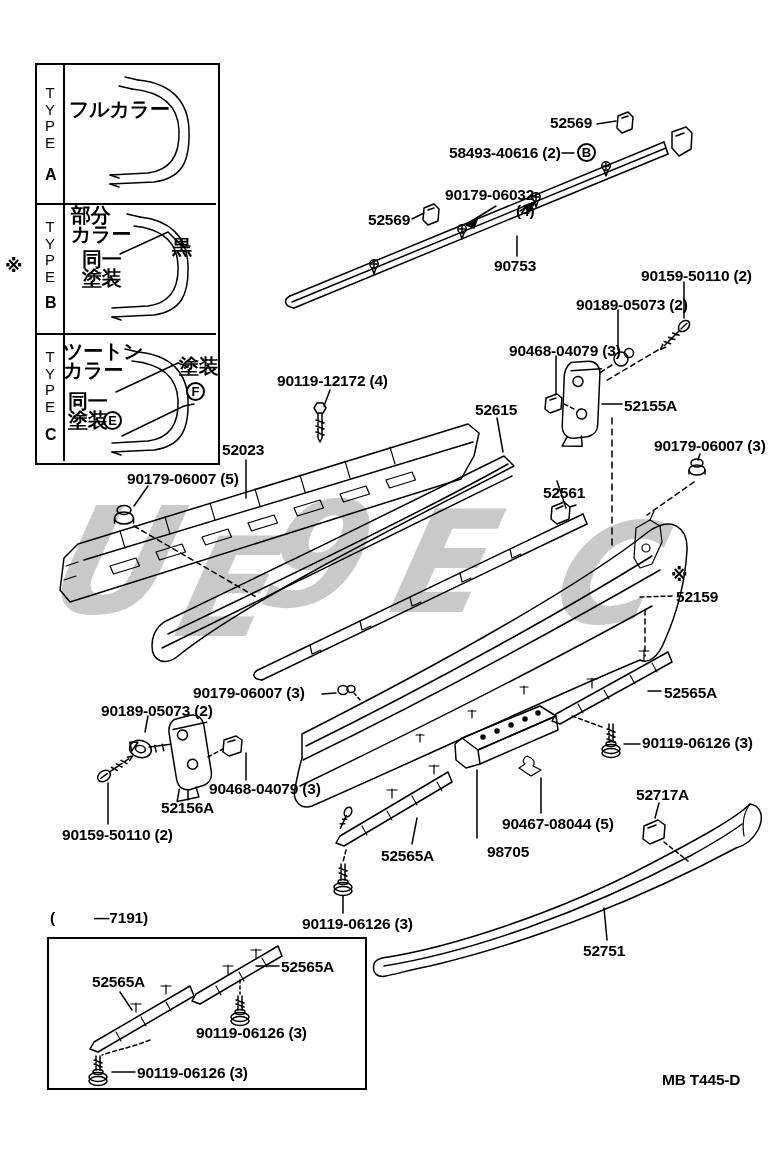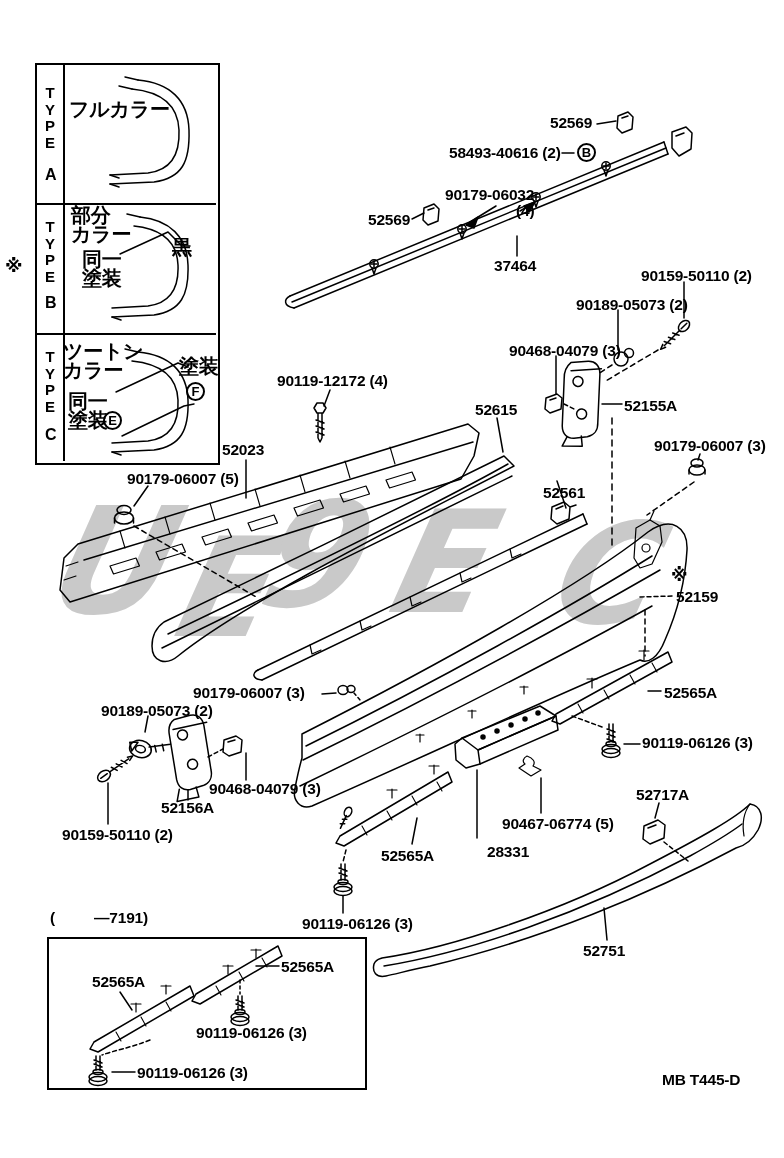--- a/index.html
+++ b/index.html
@@ -6,21 +6,21 @@
   .canvas{position:relative;width:784px;height:1158px;background:#fff;overflow:hidden;
           font-family:"Liberation Sans","DejaVu Sans",sans-serif;color:#000;}
   
   .wm-letter{position:absolute;z-index:0;color:#c9c9c9;font-weight:bold;
              font-family:"DejaVu Sans",sans-serif;font-style:italic;
              transform:skewX(-14deg);line-height:1;user-select:none;}
   svg.art{position:absolute;left:0;top:0;z-index:1;}
   .lbl{position:absolute;z-index:2;font-weight:bold;font-size:15.5px;
        letter-spacing:-0.2px;white-space:pre-line;line-height:17px;}
   .jp{font-size:20px;line-height:19px;}
-  .vtype{position:absolute;z-index:2;font-weight:bold;font-size:15px;width:14px;
+  .vtype{position:absolute;z-index:2;font-weight:normal;font-size:15px;width:14px;
          line-height:16.5px;word-break:break-all;text-align:center;}
   .variant{position:absolute;z-index:2;font-weight:bold;font-size:16px;}
   .badge{position:absolute;z-index:2;width:21px;height:21px;border:2px solid #000;
          border-radius:50%;text-align:center;line-height:17px;font-weight:bold;
          font-size:13px;box-sizing:border-box;background:transparent;}
   .badge.small{width:19px;height:19px;line-height:15px;}
   .frame{position:absolute;border:2px solid #000;z-index:1;background:transparent;}
   .vline{position:absolute;width:2px;background:#000;z-index:1;}
   .hline{position:absolute;height:2px;background:#000;z-index:1;}
   .marker{position:absolute;z-index:2;font-weight:bold;font-size:18px;}
@@ -345,43 +345,43 @@
         <ellipse cx="0" cy="25" rx="9" ry="4.5"></ellipse>
     </g>
     <path d="M112,1072 L135,1072"></path>
   </svg>
 
   <div class="lbl" style="left:550px;top:114px;">52569</div>
   <div class="lbl" style="left:449px;top:144px;">58493-40616 (2)</div>
   <div class="lbl" style="left:445px;top:186px;text-align:center;">90179-06032</div>
   <div class="lbl" style="left:516px;top:202px;">(4)</div>
   <div class="lbl" style="left:368px;top:211px;">52569</div>
-  <div class="lbl" style="left:494px;top:257px;">37464</div>
+  <div class="lbl" style="left:494px;top:257px;">90753</div>
   <div class="lbl" style="left:641px;top:267px;">90159-50110 (2)</div>
   <div class="lbl" style="left:576px;top:296px;">90189-05073 (2)</div>
   <div class="lbl" style="left:509px;top:342px;">90468-04079 (3)</div>
   <div class="lbl" style="left:624px;top:397px;">52155A</div>
   <div class="lbl" style="left:277px;top:372px;">90119-12172 (4)</div>
   <div class="lbl" style="left:475px;top:401px;">52615</div>
   <div class="lbl" style="left:222px;top:441px;">52023</div>
   <div class="lbl" style="left:543px;top:484px;">52561</div>
   <div class="lbl" style="left:654px;top:437px;">90179-06007 (3)</div>
   <div class="lbl" style="left:96px;top:470px;margin-left:31px;">90179-06007 (5)</div>
   <div class="lbl" style="left:671px;top:567px;font-size:17px;">※</div>
   <div class="lbl" style="left:676px;top:588px;">52159</div>
   <div class="lbl" style="left:193px;top:684px;">90179-06007 (3)</div>
   <div class="lbl" style="left:664px;top:684px;">52565A</div>
   <div class="lbl" style="left:642px;top:734px;">90119-06126 (3)</div>
   <div class="lbl" style="left:101px;top:702px;">90189-05073 (2)</div>
   <div class="lbl" style="left:209px;top:780px;">90468-04079 (3)</div>
   <div class="lbl" style="left:161px;top:799px;">52156A</div>
   <div class="lbl" style="left:62px;top:826px;">90159-50110 (2)</div>
   <div class="lbl" style="left:636px;top:786px;">52717A</div>
-  <div class="lbl" style="left:502px;top:815px;">90467-06774 (5)</div>
-  <div class="lbl" style="left:487px;top:843px;">28331</div>
+  <div class="lbl" style="left:502px;top:815px;">90467-08044 (5)</div>
+  <div class="lbl" style="left:487px;top:843px;">98705</div>
   <div class="lbl" style="left:381px;top:847px;">52565A</div>
   <div class="lbl" style="left:302px;top:915px;">90119-06126 (3)</div>
   <div class="lbl" style="left:50px;top:909px;">(</div>
   <div class="lbl" style="left:94px;top:909px;">—7191)</div>
   <div class="lbl" style="left:92px;top:973px;">52565A</div>
   <div class="lbl" style="left:281px;top:958px;">52565A</div>
   <div class="lbl" style="left:196px;top:1024px;">90119-06126 (3)</div>
   <div class="lbl" style="left:137px;top:1064px;">90119-06126 (3)</div>
   <div class="lbl" style="left:583px;top:942px;">52751</div>
   <div class="lbl" style="left:662px;top:1071px;">MB T445-D</div>

